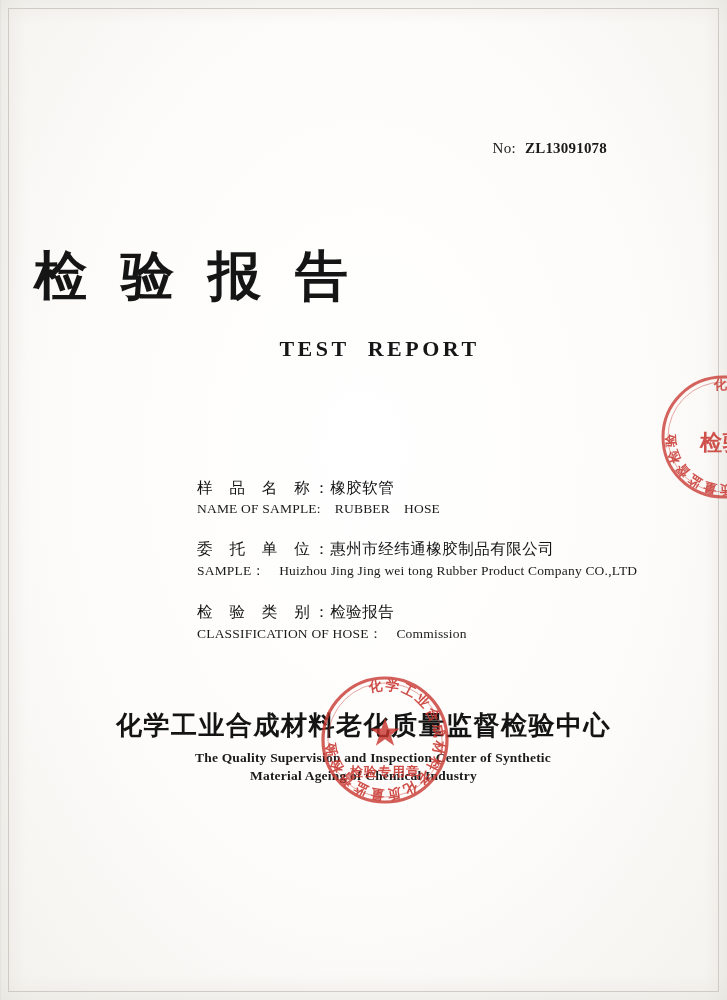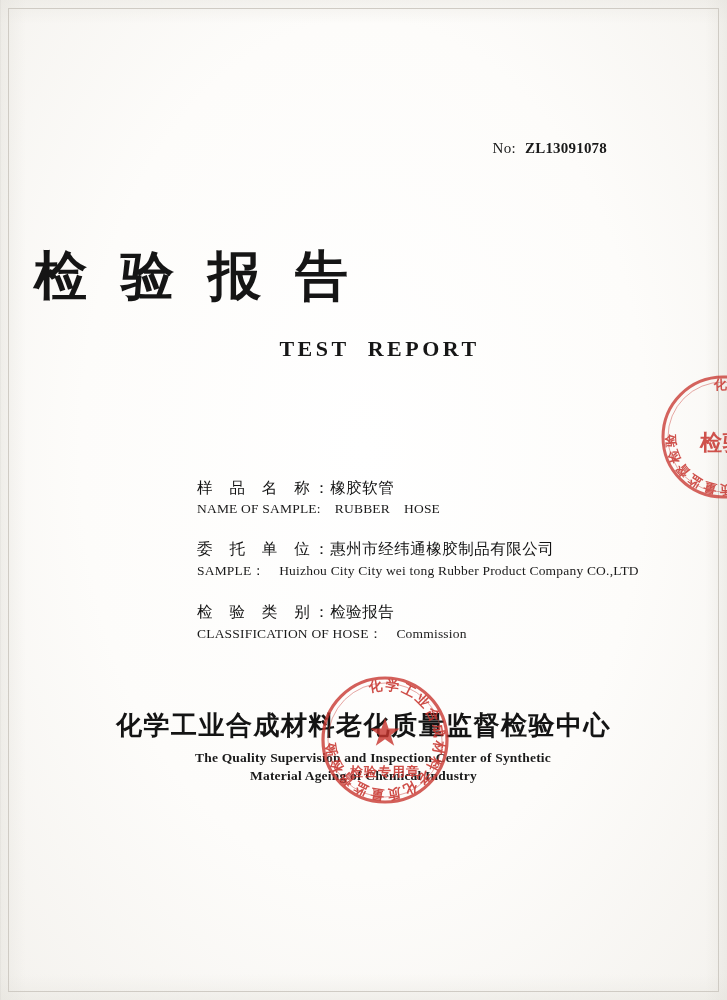--- a/index.html
+++ b/index.html
@@ -189,21 +189,21 @@
       <div class="field-en">
         <span>NAME OF SAMPLE:</span><span class="en-gap"></span><span>RUBBER</span><span class="en-gap"></span><span>HOSE</span>
       </div>
     </div>
 
     <div class="field-row">
       <div class="field-cn">
         <span class="lbl">委 托 单 位</span><span class="colon">：</span><span class="val">惠州市经纬通橡胶制品有限公司</span>
       </div>
       <div class="field-en">
-        <span>SAMPLE：</span><span class="en-gap"></span><span>Huizhou City City wei tong Rubber Product Company CO.,LTD</span>
+        <span>SAMPLE：</span><span class="en-gap"></span><span>Huizhou Jing Jing wei tong Rubber Product Company CO.,LTD</span>
       </div>
     </div>
 
     <div class="field-row">
       <div class="field-cn">
         <span class="lbl">检 验 类 别</span><span class="colon">：</span><span class="val">检验报告</span>
       </div>
       <div class="field-en">
         <span>CLASSIFICATION OF HOSE：</span><span class="en-gap"></span><span>Commission</span>
       </div>

